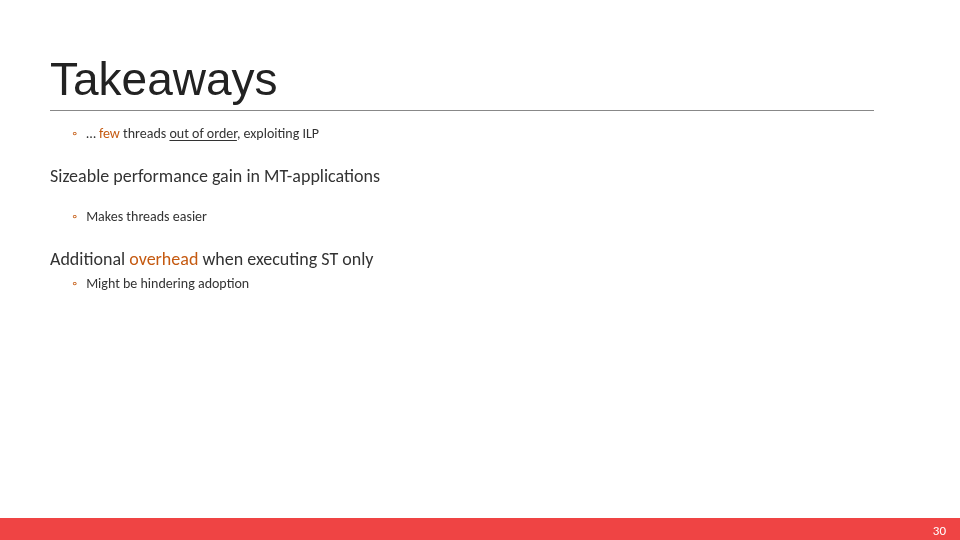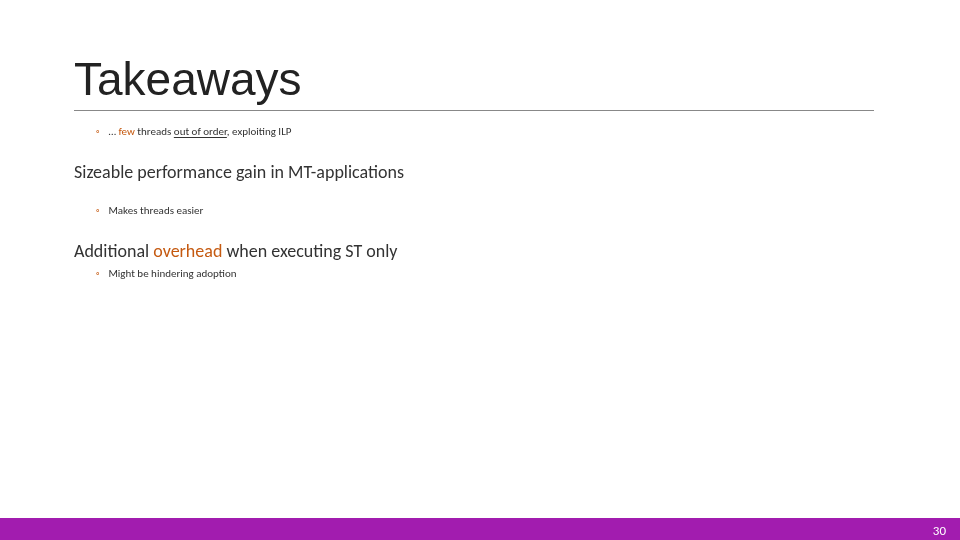--- a/index.html
+++ b/index.html
@@ -11,21 +11,21 @@
     font-family: "Segoe UI", "Calibri", Arial, sans-serif;
     color: #262626;
     overflow: hidden;
     position: relative;
   }
   .slide {
     position: relative;
     width: 960px;
     height: 540px;
     box-sizing: border-box;
-    padding: 52px 86px 0 74px;
+    padding: 52px 86px 0 50px;
   }
   .title {
     font-family: "Calibri Light", "Segoe UI Light", "Segoe UI", Arial, sans-serif;
     font-size: 46px;
     font-weight: 300;
     color: #222;
     margin: 0 0 4px 0;
     letter-spacing: 0px;
   }
   .rule {
@@ -33,40 +33,40 @@
     border-top: 1px solid #888;
     margin: 2px 0 14px 0;
   }
   .point {
     font-size: 18px;
     color: #333;
     margin: 4px 0 4px 0;
     line-height: 1.35;
   }
   .sub {
-    font-size: 11px;
+    font-size: 14px;
     color: #333;
     margin: 2px 0 2px 22px;
     line-height: 1.35;
   }
   .sub .marker {
     color: #c55a11;
     margin-right: 6px;
   }
   .orange { color: #c55a11; }
   .u { text-decoration: underline; text-underline-offset: 2px; }
   .gap { height: 14px; }
 
   .footer-bar {
     position: absolute;
     left: 0;
     right: 0;
     bottom: 0;
     height: 22px;
-    background: #a21caf;
+    background: #ef4444;
   }
   .page-num {
     position: absolute;
     right: 14px;
     bottom: 2px;
     color: #ffffff;
     font-size: 13px;
   }
 </style>
 </head>

